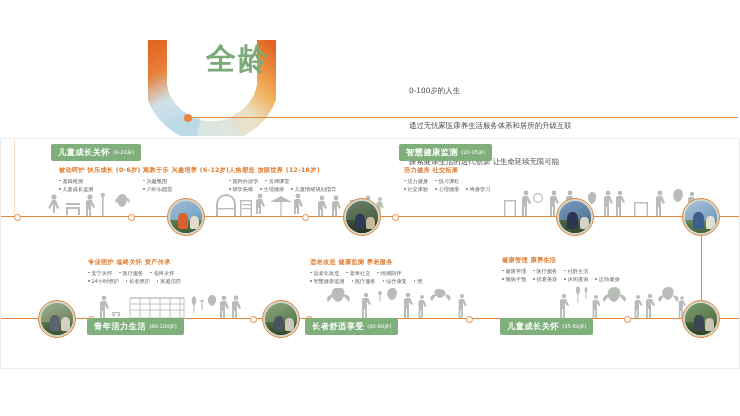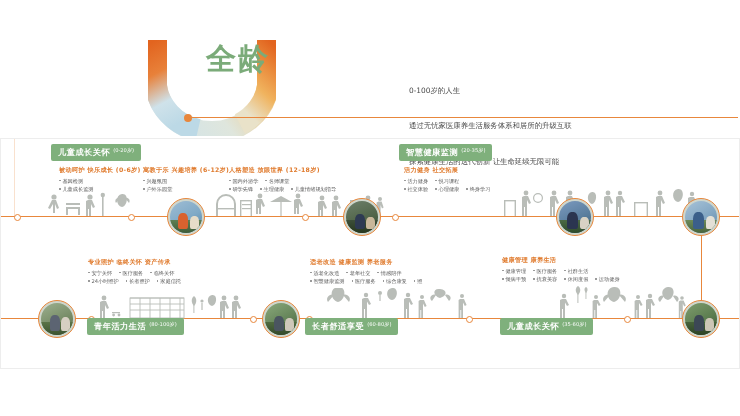--- a/index.html
+++ b/index.html
@@ -66,21 +66,21 @@
     overflow:hidden;position:relative;
   }
   .photo .inner .sky{position:absolute;inset:0;}
   .photo .inner .ground{position:absolute;left:0;right:0;bottom:0;height:42%;}
   .photo .inner .f1,.photo .inner .f2{
     position:absolute;bottom:14%;border-radius:40% 40% 18% 18%;
   }
 
   
   .badge{
-    position:absolute;display:flex;
+    position:absolute;display:flex;align-items:center;
     background:#7fb07c;color:#ffffff;
     border-radius:2px;
     padding:2.5px 7px 3px 7px;
     white-space:nowrap;
     font-family:"DejaVu Sans",sans-serif;
   }
   .badge .bt{font-size:8.2px;font-weight:bold;letter-spacing:.5px;}
   .badge .bs{font-size:5.2px;margin-left:3px;opacity:.95;}
 
   

